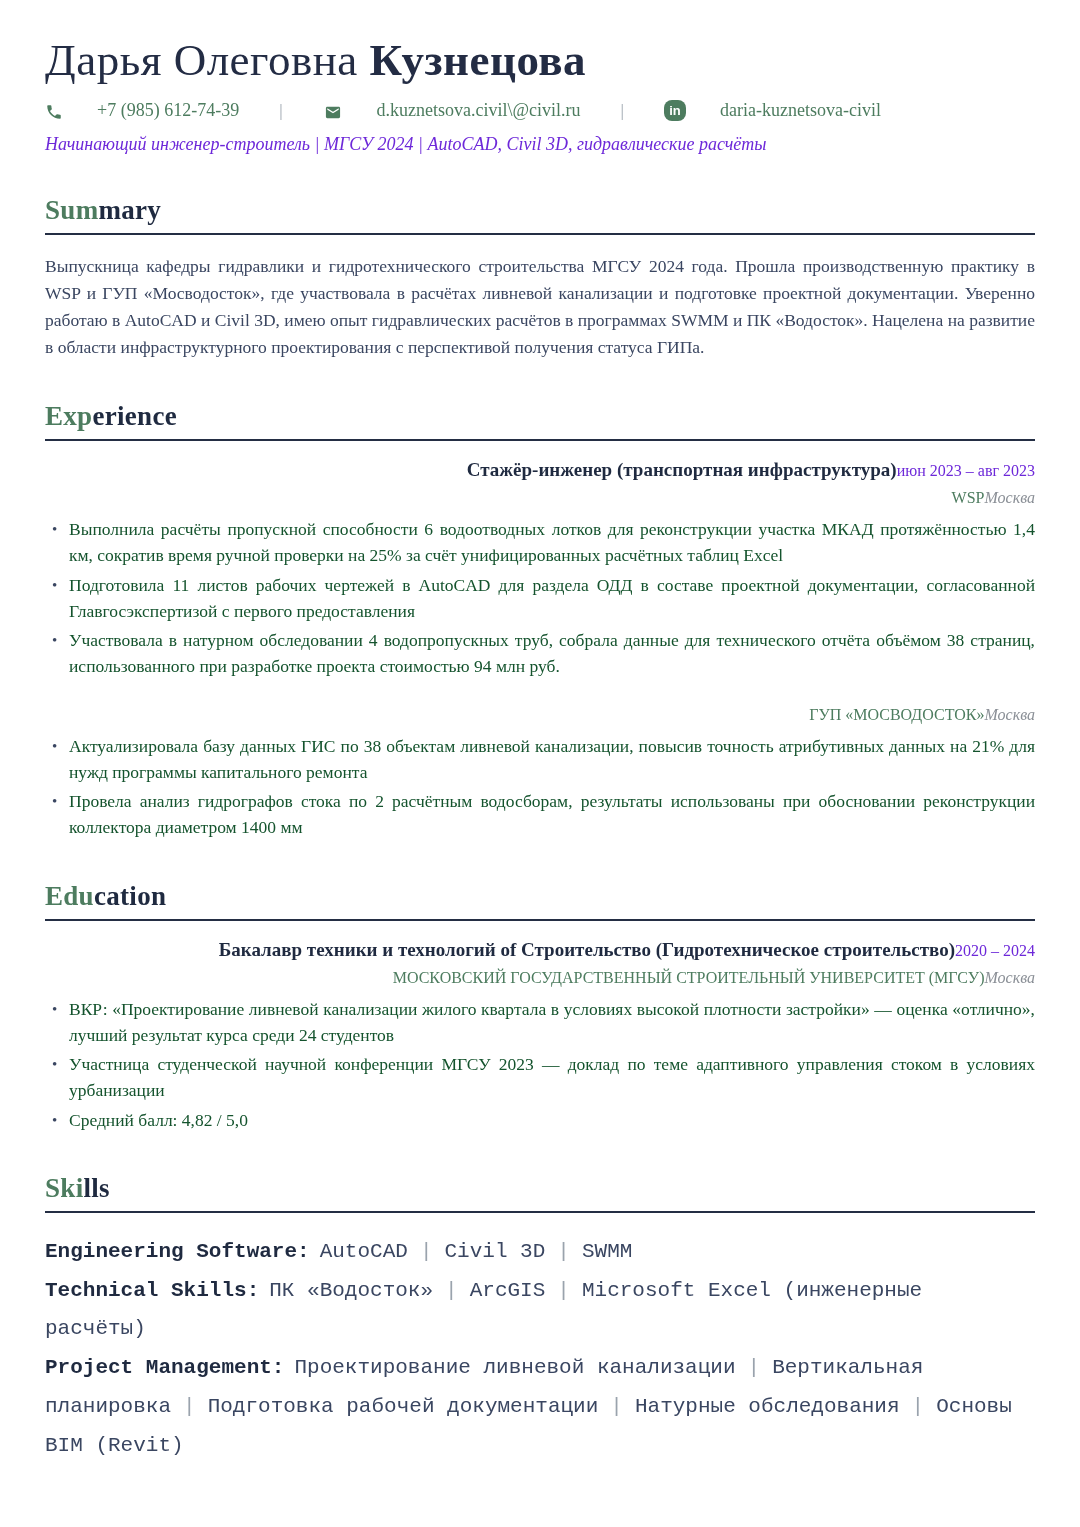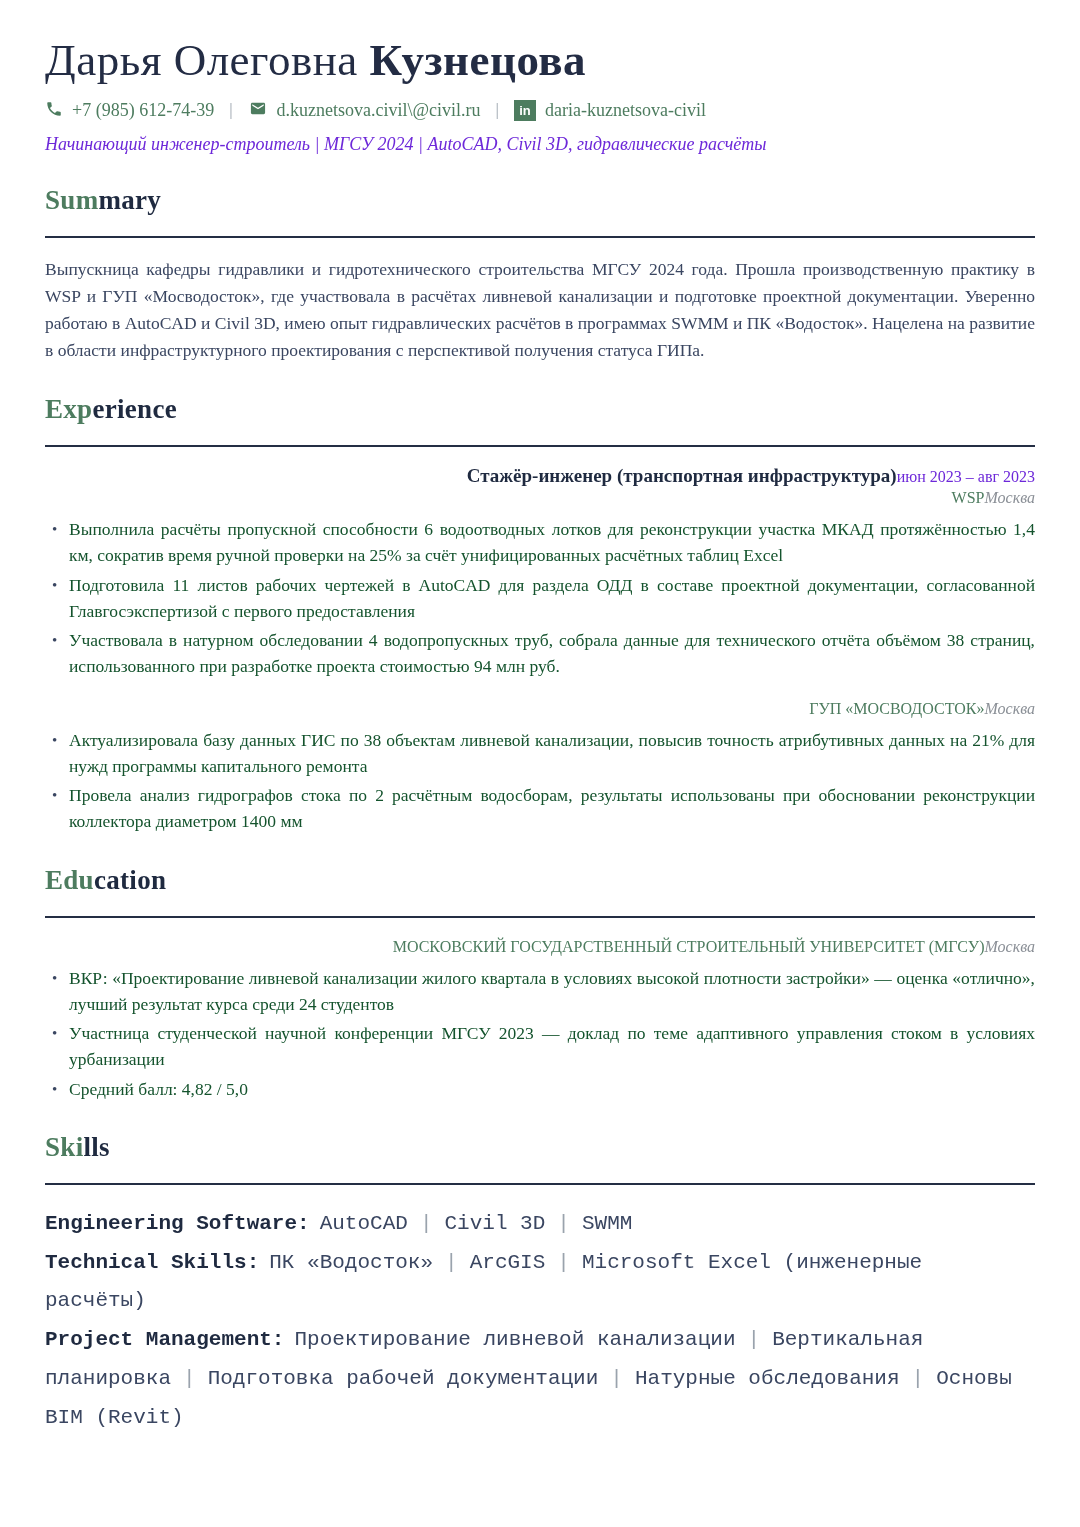--- a/index.html
+++ b/index.html
@@ -19,70 +19,71 @@
     font-size: 45px;
     line-height: 1.1;
     font-weight: normal;
     color: #232c44;
     letter-spacing: 0.5px;
   }
   h1.name .last-name { font-weight: bold; }
 
   .contact-row {
     display: flex;
-    align-items: flex-start;
+    align-items: flex-end;
     font-size: 18px;
     color: #4d7c5f;
     margin-bottom: 13px;
+    gap: 25px;
   }
   .contact-row .icon { display: inline-flex; align-items: center; margin-right: 9px; }
   .contact-row .pipe { color: #9aa3ad; margin: 0 15px; font-size: 17px; }
   .contact-row a { color: #4d7c5f; text-decoration: none; }
   .li-badge {
     display: inline-flex; align-items: center; justify-content: center;
     width: 22px; height: 21px;
-    background: #4d7c5f; border-radius: 0;
+    background: #4d7c5f; border-radius: 8px;
     color: #ffffff; font-family: "Liberation Sans", sans-serif;
     font-size: 13px; font-weight: bold;
     margin-right: 9px;
   }
   .tagline {
     font-style: italic;
     font-size: 18px;
     color: #6d28d9;
     margin-bottom: 6px;
   }
 
   
   .sec-h {
-    margin: 30px 0 0 0;
+    margin: 40px 0 0 0;
     font-size: 27px;
     font-weight: bold;
     color: #1f2a40;
     border-bottom: 2px solid #242e44;
-    padding-bottom: 20px;
+    padding-bottom: 7px;
     letter-spacing: 0.3px;
   }
   .sec-h .accent { color: #4d7c5f; }
   .sec-body { margin-top: 18px; }
 
   .body-text {
     margin: 0;
     font-size: 17.5px;
     line-height: 1.55;
     text-align: justify;
     color: #3a4661;
   }
 
   
   .entry { margin-top: 18px; }
   .entry-row { display: flex; justify-content: flex-end; align-items: baseline; }
   .entry-title { font-size: 19px; font-weight: bold; color: #1f2a40; }
   .entry-dates { font-size: 16px; color: #6d28d9; white-space: nowrap; }
-  .entry-company { font-size: 16px; color: #4d7c5f; margin-top: 2px; }
+  .entry-company { font-size: 16px; color: #4d7c5f; margin-top: 8px; }
   .entry-loc { font-size: 16px; font-style: italic; color: #8a8f96; }
 
   ul.bullets { list-style: none; margin: 9px 0 0 0; padding: 0; }
   ul.bullets li { display: flex; margin-bottom: 3px; }
   ul.bullets .blt { width: 24px; padding-left: 7px; box-sizing: border-box; color: #3a4661; font-size: 15px; line-height: 1.75; }
   ul.bullets .btext { flex: 1; font-size: 17.5px; line-height: 1.5; text-align: justify; color: #14532d; }
 
   
   .skills-block { margin-top: 20px; font-size: 21px; line-height: 1.85; font-family: Liberation Mono, monospace; }
   .skill-label { font-weight: bold; color: #1f2a40; margin-right: 10px; }
@@ -175,20 +176,24 @@
           </li>
       </ul>
     </div>
   </section>
 
   <section>
     <h2 class="sec-h"><span class="accent">Edu</span><span>cation</span></h2>
 
     <div class="entry">
       <div class="entry-row">
+        <span class="entry-title">Бакалавр техники и технологий of Строительство (Гидротехническое строительство)</span>
+        <span class="entry-dates">2020 – 2024</span>
+      </div>
+      <div class="entry-row">
         <span class="entry-company">МОСКОВСКИЙ ГОСУДАРСТВЕННЫЙ СТРОИТЕЛЬНЫЙ УНИВЕРСИТЕТ (МГСУ)</span>
         <span class="entry-loc">Москва</span>
       </div>
       <ul class="bullets">
         <li>
             <span class="blt">•</span>
             <span class="btext">ВКР: «Проектирование ливневой канализации жилого квартала в условиях высокой плотности застройки» — оценка «отлично», лучший результат курса среди 24 студентов</span>
           </li>
         <li>
             <span class="blt">•</span>

